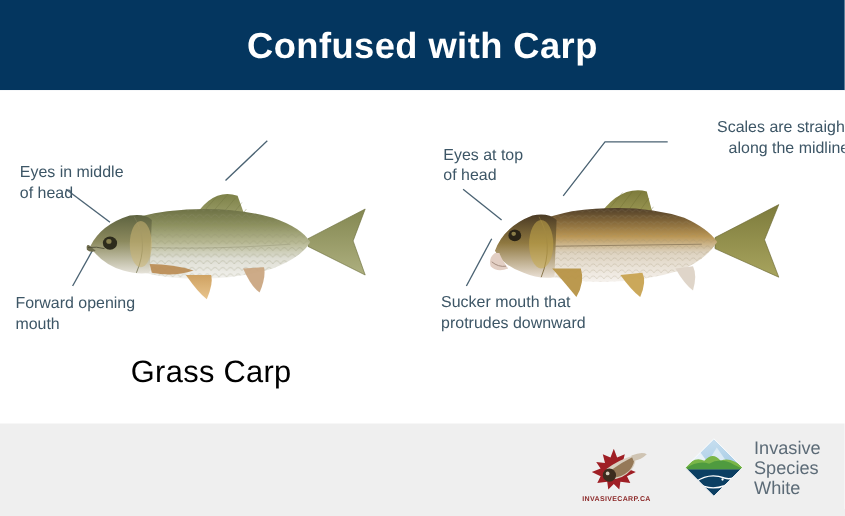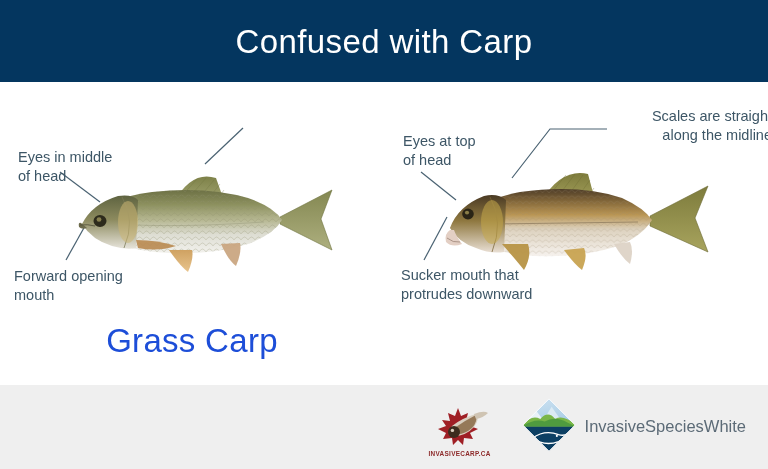--- a/index.html
+++ b/index.html
@@ -26,21 +26,21 @@
     width: 768px;
     height: 82px;
     background: #04365f;
     display: flex;
     align-items: center;
     justify-content: center;
   }
   .header-title {
     color: #ffffff;
     font-size: 33px;
-    font-weight: 400;
+    font-weight: 700;
     letter-spacing: 0.4px;
     line-height: 1;
     white-space: nowrap;
   }
 
   
   .main-area {
     position: absolute;
     left: 0; top: 82px;
     width: 768px;
@@ -93,22 +93,22 @@
   }
   .fish-gc { left: 66px;  top: 80px;  width: 270px; height: 115px; }
   .fish-ws { left: 48px;  top: 78px;  width: 280px; height: 118px; }
 
   
   .species-name {
     position: absolute;
     top: 240px;
     width: 384px;
     text-align: center;
-    color: #1d4ed8;
-    font-size: 33px;
+    color: #000000;
+    font-size: 28px;
     font-weight: 400;
     letter-spacing: 0.3px;
   }
 
   
   .footer-bar {
     position: absolute;
     left: 0; top: 385px;
     width: 768px;
     height: 84px;
@@ -141,21 +141,21 @@
     margin-top: 1px;
     white-space: nowrap;
   }
   .logo-isc {
     display: flex;
     align-items: center;
     gap: 9px;
   }
   .logo-isc-text {
     display: flex;
-    flex-direction: row;
+    flex-direction: column;
     color: #5c6b77;
     font-size: 16.5px;
     line-height: 1.08;
     font-weight: 400;
   }
 </style>
 </head>
 <body>
 
 <div id="infographic">

